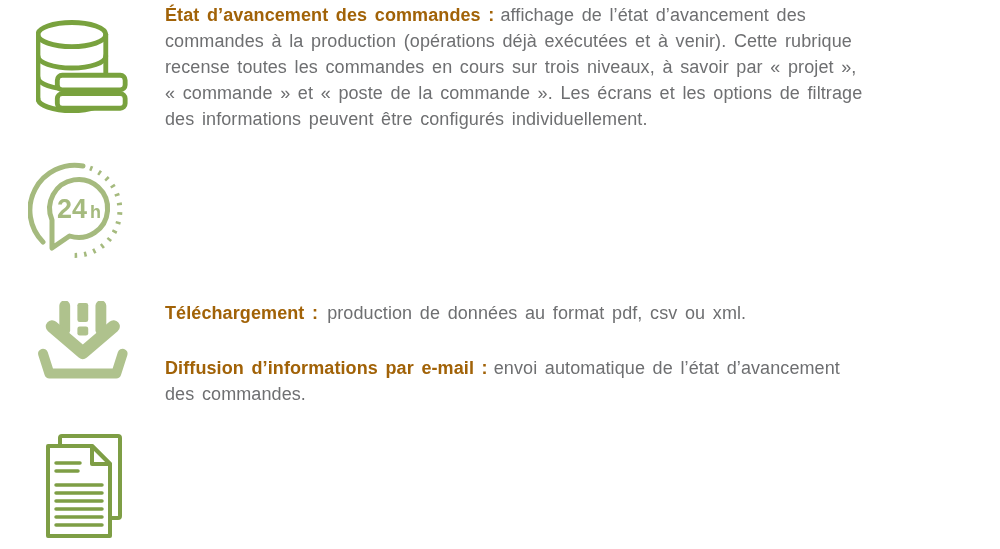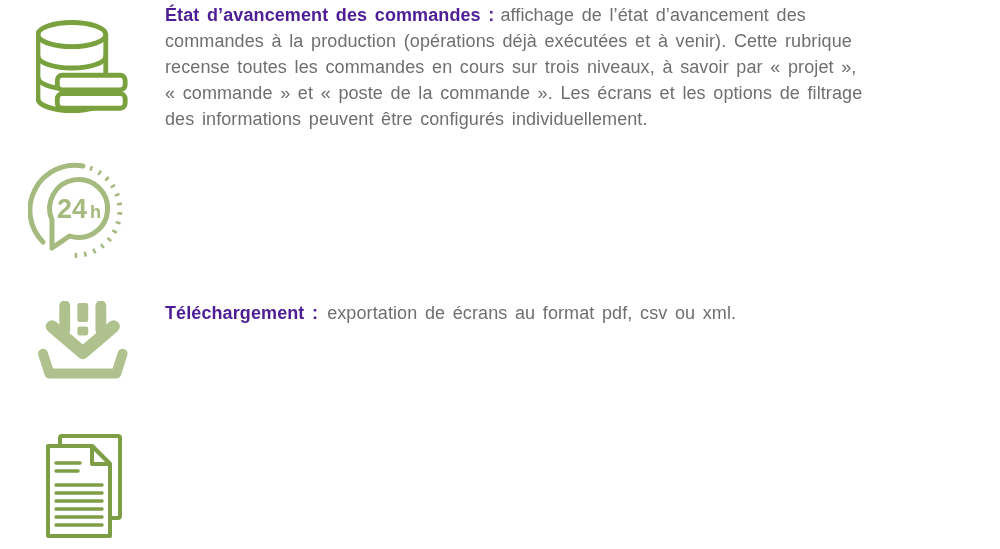--- a/index.html
+++ b/index.html
@@ -8,21 +8,21 @@
     font-family:"Liberation Sans",sans-serif;
   }
   .page{position:relative;width:1000px;height:549px;overflow:hidden;background:#ffffff;}
   .icon{position:absolute;}
   .txt{
     position:absolute;
     font-size:18px;line-height:26px;
     color:#6e6f71;word-spacing:2.5px;letter-spacing:0.1px;
     white-space:pre-line;
   }
-  .txt .h{font-weight:bold;color:#4c1d95;margin-right:6px;}
+  .txt .h{font-weight:bold;color:#a16207;margin-right:6px;}
   .txt .h.wide{margin-right:9px;}
   .ico-db{stroke:#79a23e;}
   .ico-24{stroke:#a5ba7e;}
   .ico-dl{stroke:#afc28d;}
   .ico-doc{stroke:#7e9e45;}
 </style>
 </head>
 <body>
 
 <div class="page">
@@ -55,21 +55,23 @@
   <svg class="icon ico-dl" style="left:34px;top:301px" width="94" height="80" viewBox="0 0 104 88" fill="none">
     <path d="M34 5 V32" stroke-width="12" stroke-linecap="round"></path>
     <path d="M74 5 V32" stroke-width="12" stroke-linecap="round"></path>
     <g fill="#afc28d" stroke="none">
       <rect x="48" y="2" width="12" height="21" rx="2.5"></rect>
       <rect x="48" y="28" width="12" height="10" rx="2.5"></rect>
     </g>
     <path d="M20 28 L54 57 L88 28" stroke-width="14" stroke-linejoin="round" stroke-linecap="round"></path>
     <path d="M10 58 L17 80 H91 L98 58" stroke-width="11" stroke-linecap="round" stroke-linejoin="round"></path>
   </svg>
-  <div class="txt" style="left:165px;top:300px;width:820px"><span class="h wide">Téléchargement :</span><span>exportation de écrans au format pdf, csv ou xml.</span></div>
+  <div class="txt" style="left:165px;top:300px;width:820px"><span class="h wide">Téléchargement :</span><span>production de données au format pdf, csv ou xml.</span></div>
+  <div class="txt" style="left:165px;top:355px;width:810px"><span class="h">Diffusion d’informations par e-mail :</span><span>envoi automatique de l’état d’avancement
+des commandes.</span></div>
 
   <svg class="icon ico-doc" style="left:36px;top:432px" width="90" height="108" viewBox="0 0 90 108" fill="#ffffff" stroke-width="4" stroke-linejoin="round">
     <rect x="24" y="4" width="60" height="82" rx="2"></rect>
     <path d="M12 14 H56 L74 32 V104 H12 Z"></path>
     <path d="M56 14 V32 H74 Z"></path>
     <g stroke-width="3.5" stroke-linecap="round" fill="none">
       <path d="M20 31 H44"></path>
       <path d="M20 39 H42"></path>
       <path d="M20 53 H66"></path>
       <path d="M20 61 H66"></path>

